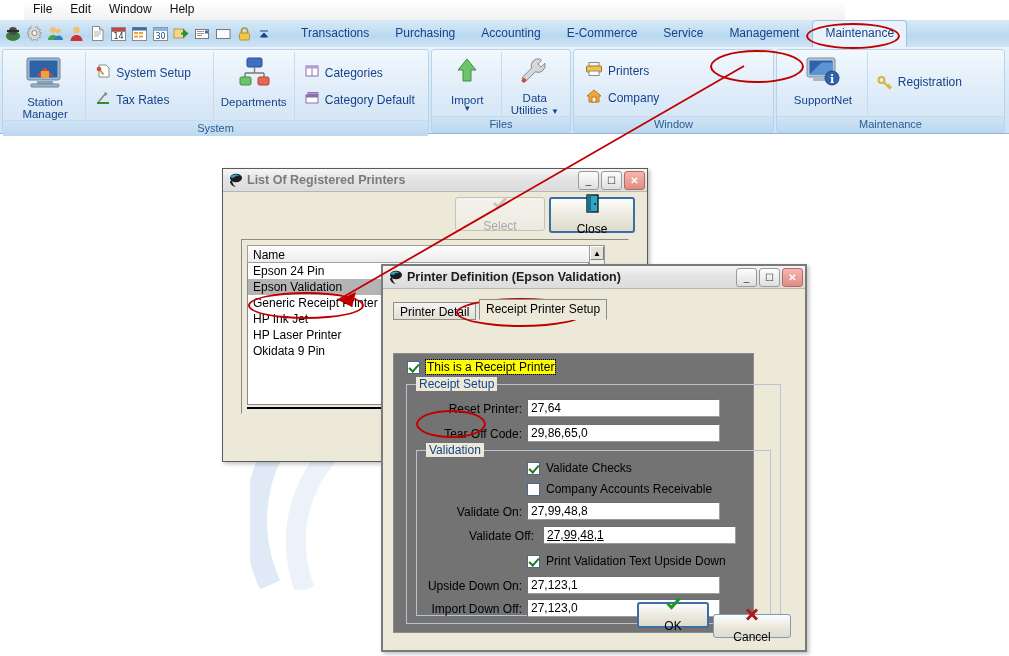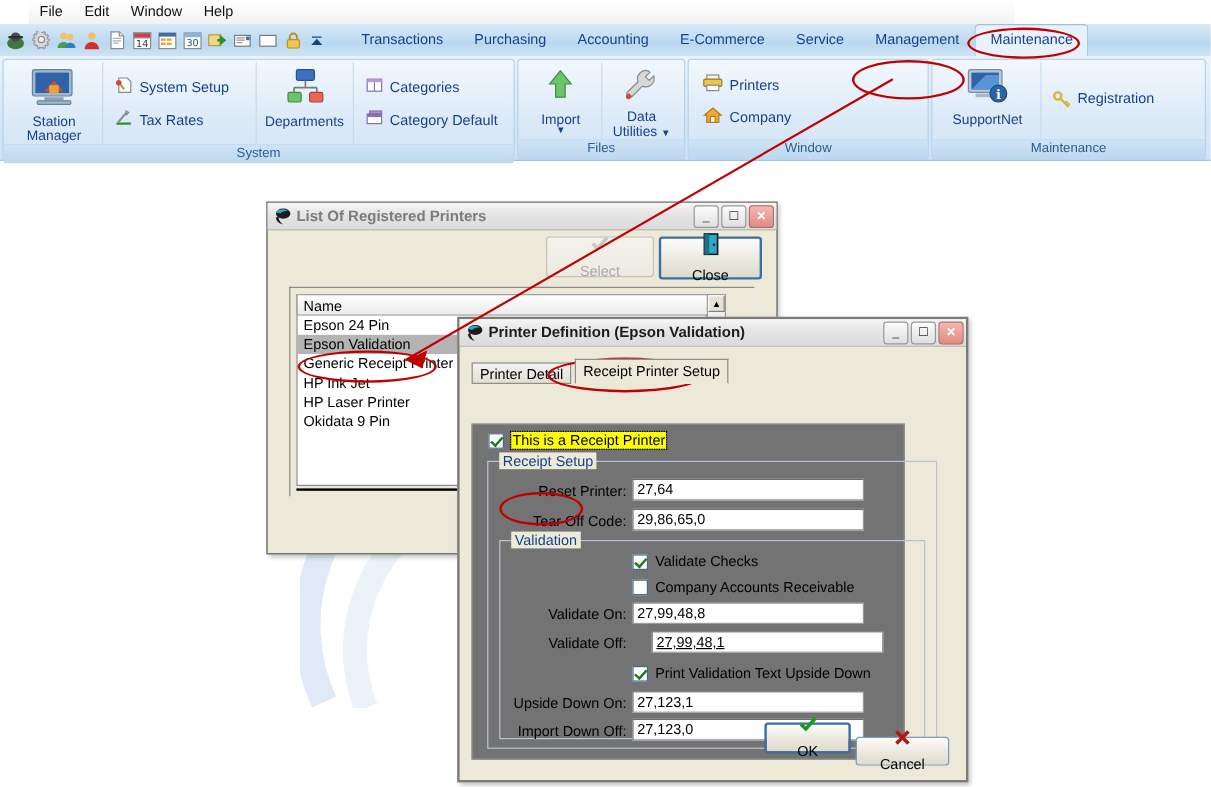--- a/index.html
+++ b/index.html
@@ -535,21 +535,21 @@
       <span>Validate Checks</span>
     </div>
     <div class="cbrow" style="left:133px;top:128px;">
       <span class="cb"></span>
       <span>Company Accounts Receivable</span>
     </div>
 
     <div class="lbl-r" style="position:absolute;left:40px;top:151px;width:88px;">Validate On:</div>
     <div class="field" style="position:absolute;left:133px;top:148px;width:193px;height:18px;">27,99,48,8</div>
 
-    <div class="lbl-r" style="position:absolute;left:40px;top:175px;width:88px;">Validate Off:</div>
+    <div class="lbl-r" style="position:absolute;left:52px;top:175px;width:88px;">Validate Off:</div>
     <div class="field" style="position:absolute;left:149px;top:172px;width:193px;height:18px;text-decoration:underline;">27,99,48,1</div>
 
     <div class="cbrow" style="left:133px;top:200px;">
       <span class="cb checked"></span>
       <span>Print Validation Text Upside Down</span>
     </div>
 
     <div class="lbl-r" style="position:absolute;left:26px;top:225px;width:102px;">Upside Down On:</div>
     <div class="field" style="position:absolute;left:133px;top:222px;width:193px;height:18px;">27,123,1</div>
 

